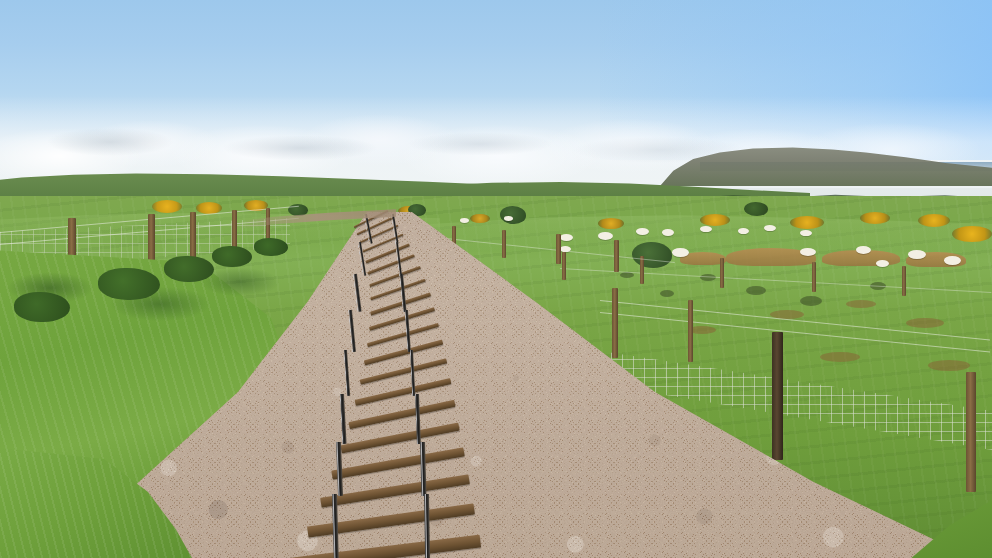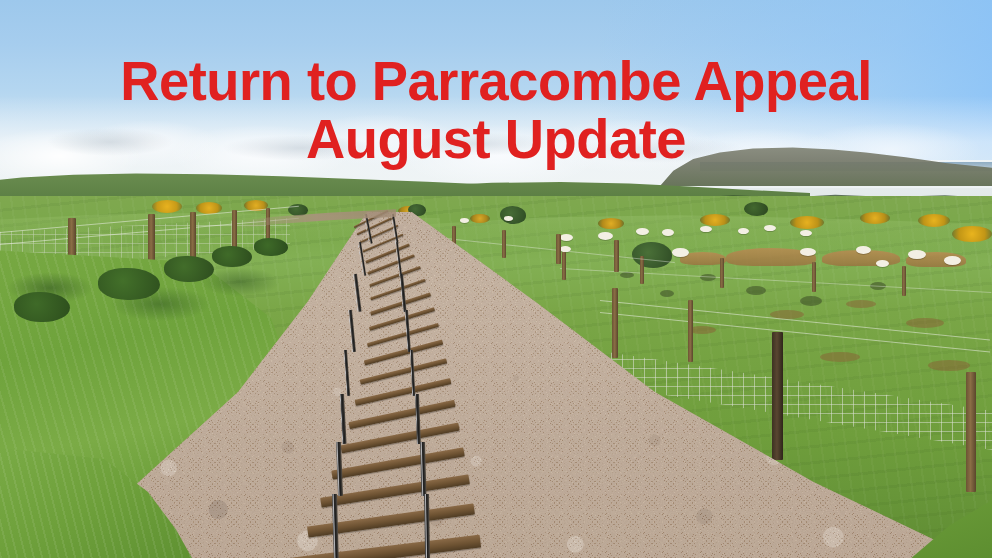--- a/index.html
+++ b/index.html
@@ -496,18 +496,14 @@
   <div style="position:absolute;left:0;top:448px;width:200px;height:110px;
               background:
                 repeating-linear-gradient(76deg, rgba(255,255,255,.08) 0px, rgba(255,255,255,.08) 2px, rgba(0,0,0,0) 2px, rgba(0,0,0,0) 8px),
                 linear-gradient(150deg,#79aa45 0%,#6ea03b 48%,#5f9132 100%);
               clip-path:polygon(0% 0%, 52% 10%, 74% 40%, 88% 74%, 96% 100%, 0% 100%);"></div>
 
   <div style="position:absolute;left:880px;top:500px;width:112px;height:58px;
               background:linear-gradient(160deg,#6d9d3a,#5d8e30);
               clip-path:polygon(100% 0%, 100% 100%, 28% 100%, 62% 44%);"></div>
 
-  <div class="title-wrap">
-    <span class="title-line">Return to Parracombe Appeal</span>
-    <span class="title-line">August Update</span>
-  </div>
 
 </div>
 
 </body></html>

